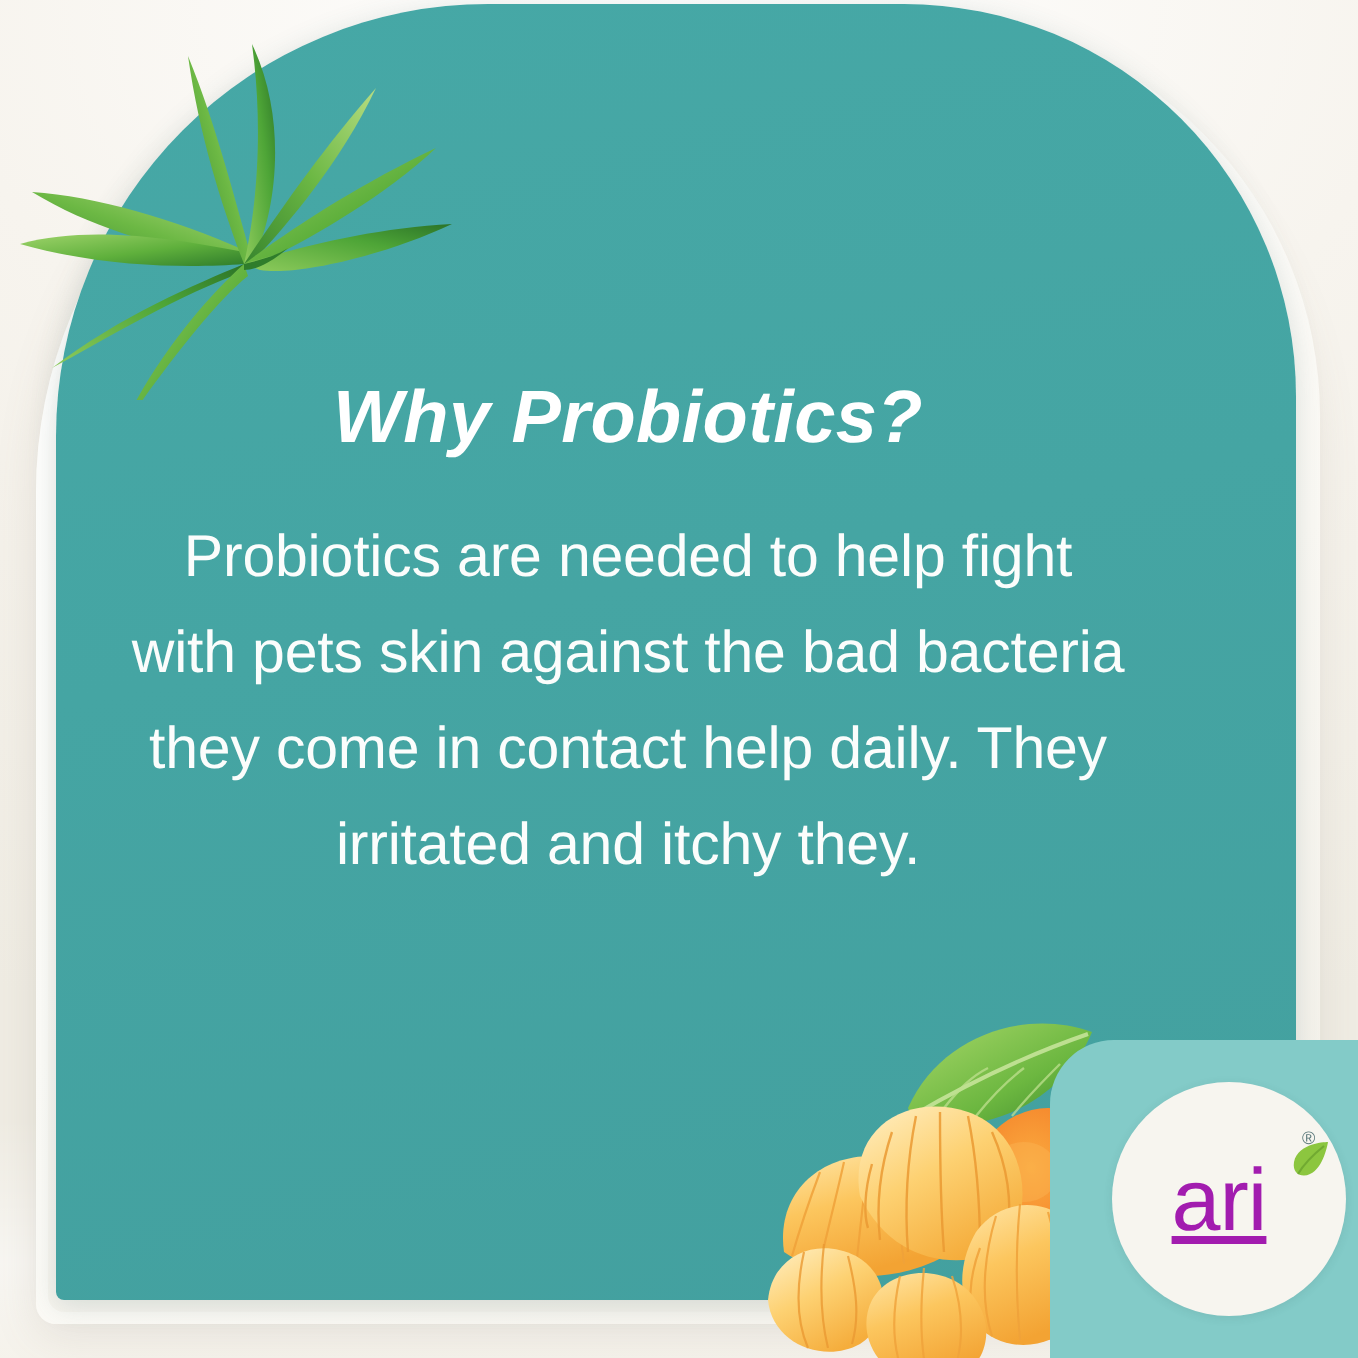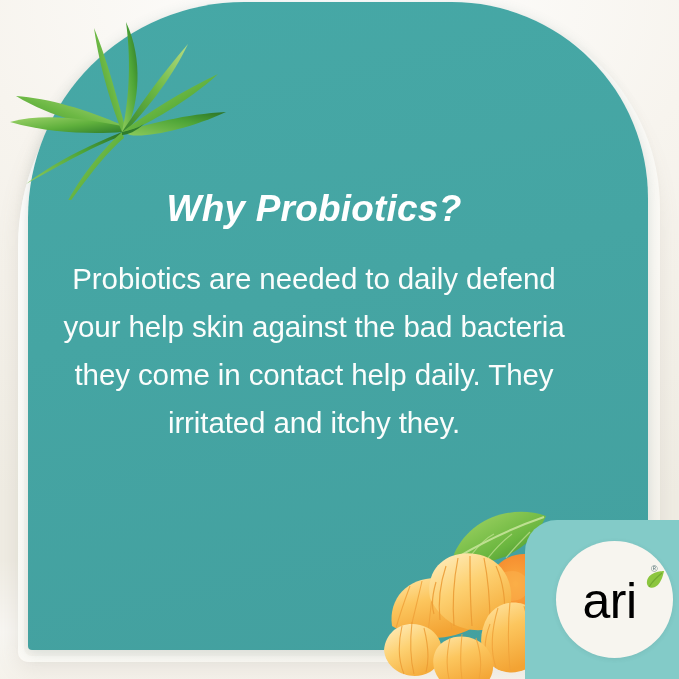--- a/index.html
+++ b/index.html
@@ -151,28 +151,29 @@
     position: absolute;
     left: 556px;
     top: 541px;
     width: 117px;
     height: 117px;
     display: flex;
     align-items: center;
     justify-content: center;
   }
   .logo-word {
-    font-size: 50px;
+    font-size: 44px;
     font-weight: 400;
-    color: #000000;
+    color: #a21caf;
     letter-spacing: -0.5px;
     line-height: 1;
     position: relative;
     left: -5px;
     top: 1px;
+    text-decoration: underline;
   }
   .logo-leaf {
     position: absolute;
     left: 88px;
     top: 28px;
     width: 22px;
     height: 22px;
   }
   .logo-reg {
     position: absolute;
@@ -226,22 +227,22 @@
         <path d="M0,0 C24,-18 58,-40 96,-58 C66,-30 24,-8 7,0 Z" fill="url(#lg1)"></path>
         <path d="M0,0 C26,-8 64,-18 104,-20 C70,-4 26,6 8,3 Z" fill="url(#lg3)"></path>
         <path d="M0,0 C8,-2 16,-4 22,-8 C14,-1 6,3 0,3 Z" fill="#2f7d2b"></path>
       </g>
     </svg>
   </div>
 
   <div class="copy">
     <div class="headline">Why Probiotics?</div>
     <div class="body-copy">
-      <span class="ln">Probiotics are needed to daily defend</span>
-      <span class="ln">your help skin against the bad bacteria</span>
+      <span class="ln">Probiotics are needed to help fight</span>
+      <span class="ln">with pets skin against the bad bacteria</span>
       <span class="ln">they come in contact help daily. They</span>
       <span class="ln">irritated and itchy they.</span>
     </div>
   </div>
 
   <div class="fruit">
     <svg viewBox="0 0 210 172" width="210" height="172" aria-hidden="true">
       <defs>
         <radialGradient id="og" cx="40%" cy="30%" r="75%">
           <stop offset="0%" stop-color="#fba martyr"></stop>

